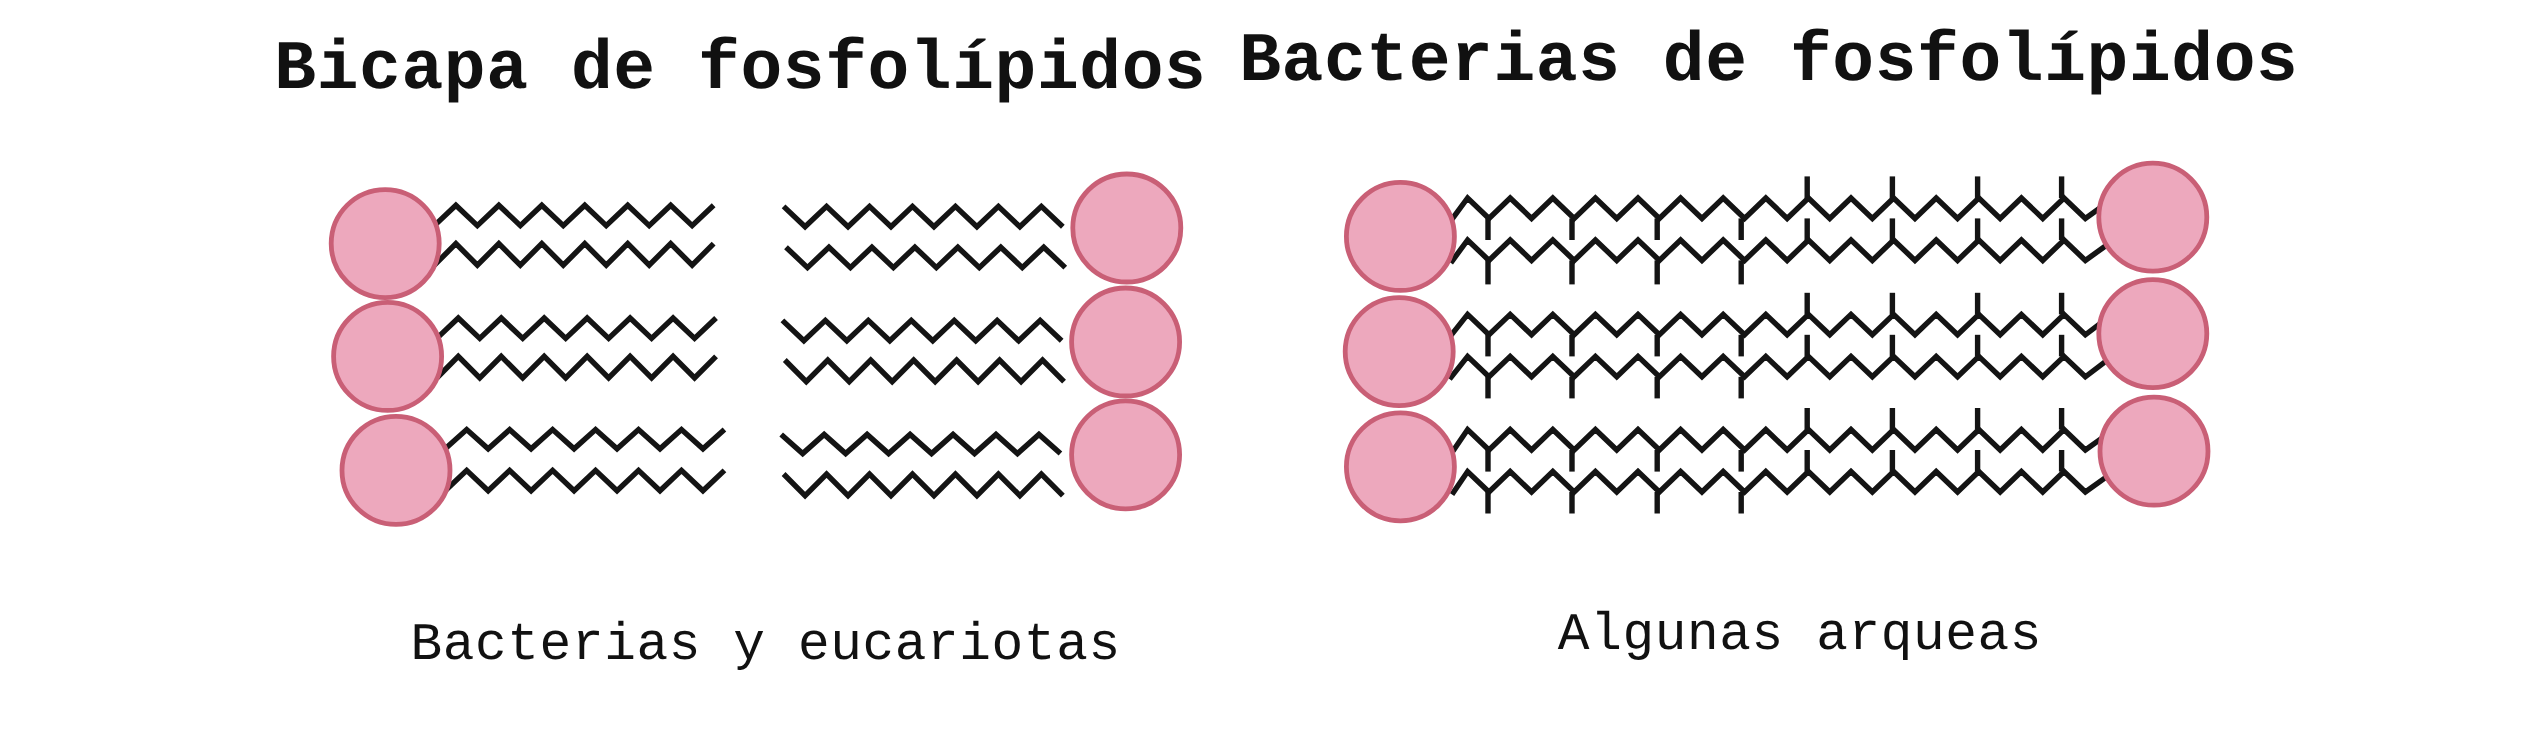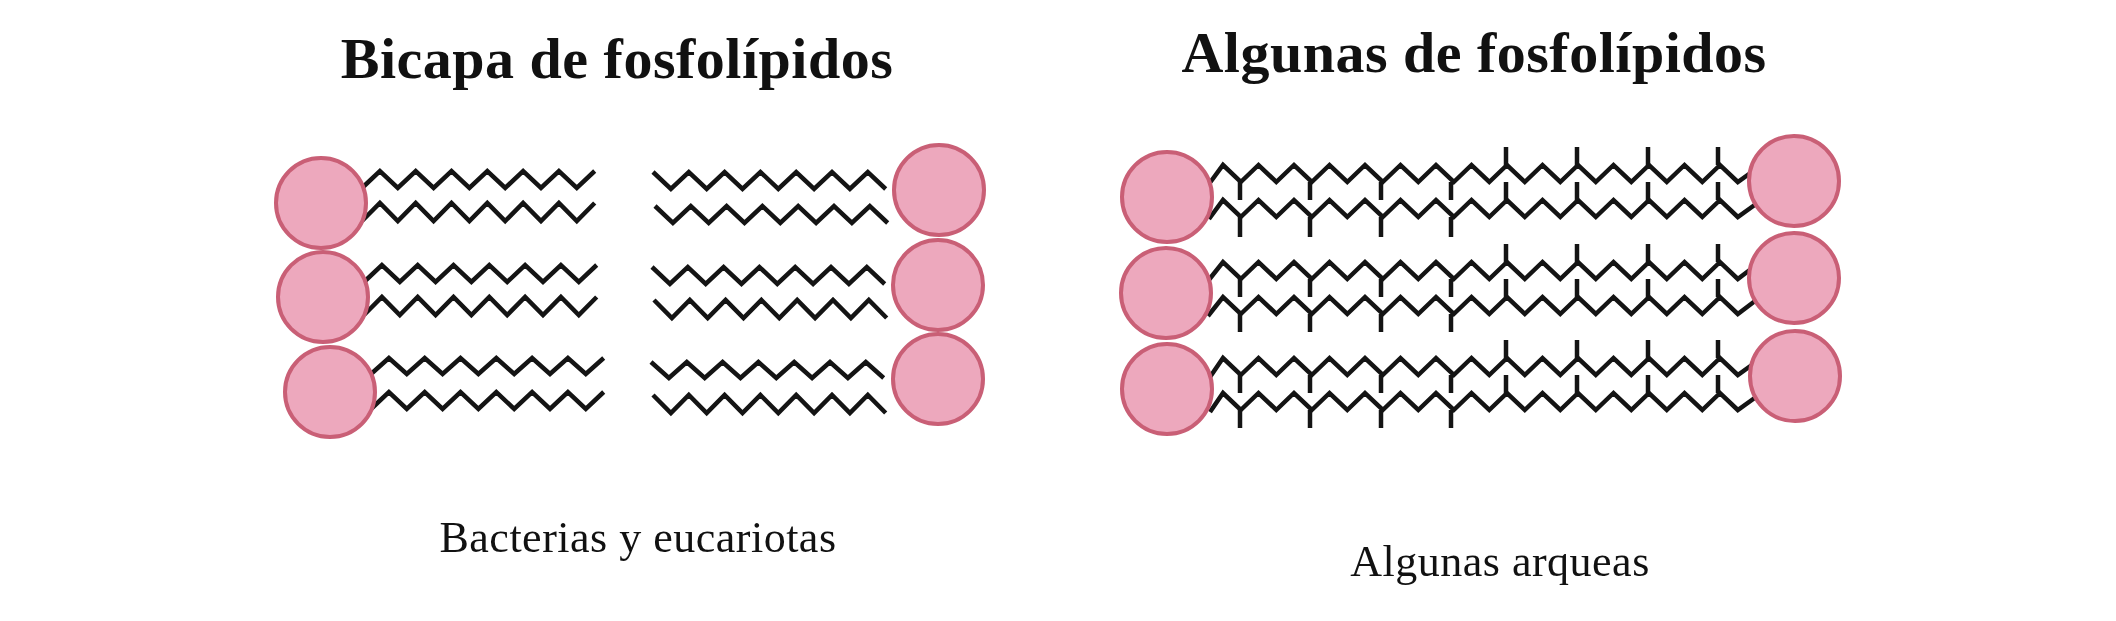--- a/index.html
+++ b/index.html
@@ -1,35 +1,35 @@
 <!DOCTYPE html>
 <html><head>
 <meta charset="utf-8">
 <style>
   html, body { margin: 0; padding: 0; background: #ffffff; }
   body { width: 2116px; height: 621px; position: relative; overflow: hidden; }
   .label {
     position: absolute;
-    font-family: Liberation Serif, serif;
+    font-family: Liberation Mono, monospace;
     color: #111111;
     white-space: nowrap;
     transform: translateX(-50%);
     line-height: 1;
   }
   .title { font-weight: bold; font-size: 58px; letter-spacing: 0.5px; }
   .caption { font-weight: normal; font-size: 44px; letter-spacing: 0.5px; }
   svg#diagram { position: absolute; left: 0; top: 0; }
   .tail { fill: none; stroke: #141414; stroke-width: 4.5; stroke-linejoin: miter; stroke-linecap: butt; }
   .head { fill: #EDA8BD; stroke: #C95F76; stroke-width: 4; }
 </style>
 </head>
 <body>
 
 <div class="label title" id="bi-title" style="left: 617px; top: 30px;">Bicapa de fosfolípidos</div>
-<div class="label title" id="mono-title" style="left: 1474px; top: 24px;">Algunas de fosfolípidos</div>
+<div class="label title" id="mono-title" style="left: 1474px; top: 24px;">Bacterias de fosfolípidos</div>
 
 <svg id="diagram" width="2116" height="621" viewBox="0 0 2116 621">
   <g id="bilayer-group">
     <g id="bi-tails">
         <path d="M362.0,188.0 L379.9,171.0 L397.8,188.0 L415.7,171.0 L433.6,188.0 L451.5,171.0 L469.4,188.0 L487.3,171.0 L505.2,188.0 L523.1,171.0 L541.0,188.0 L558.9,171.0 L576.8,188.0 L594.7,171.0" class="tail"></path>
         <path d="M362.0,221.0 L379.9,203.0 L397.8,221.0 L415.7,203.0 L433.6,221.0 L451.5,203.0 L469.4,221.0 L487.3,203.0 L505.2,221.0 L523.1,203.0 L541.0,221.0 L558.9,203.0 L576.8,221.0 L594.7,203.0" class="tail"></path>
         <path d="M364.0,282.0 L381.9,265.0 L399.8,282.0 L417.7,265.0 L435.6,282.0 L453.5,265.0 L471.4,282.0 L489.3,265.0 L507.2,282.0 L525.1,265.0 L543.0,282.0 L560.9,265.0 L578.8,282.0 L596.7,265.0" class="tail"></path>
         <path d="M364.0,315.0 L381.9,297.0 L399.8,315.0 L417.7,297.0 L435.6,315.0 L453.5,297.0 L471.4,315.0 L489.3,297.0 L507.2,315.0 L525.1,297.0 L543.0,315.0 L560.9,297.0 L578.8,315.0 L596.7,297.0" class="tail"></path>
         <path d="M371.0,374.0 L388.9,358.0 L406.8,374.0 L424.7,358.0 L442.6,374.0 L460.5,358.0 L478.4,374.0 L496.3,358.0 L514.2,374.0 L532.1,358.0 L550.0,374.0 L567.9,358.0 L585.8,374.0 L603.7,358.0" class="tail"></path>
         <path d="M371.0,409.0 L388.9,392.0 L406.8,409.0 L424.7,392.0 L442.6,409.0 L460.5,392.0 L478.4,409.0 L496.3,392.0 L514.2,409.0 L532.1,392.0 L550.0,409.0 L567.9,392.0 L585.8,409.0 L603.7,392.0" class="tail"></path>
@@ -111,13 +111,13 @@
         <circle cx="1166" cy="293" r="45" class="head"></circle>
         <circle cx="1167" cy="389" r="45" class="head"></circle>
         <circle cx="1794" cy="181" r="45" class="head"></circle>
         <circle cx="1794" cy="278" r="45" class="head"></circle>
         <circle cx="1795" cy="376" r="45" class="head"></circle>
       </g>
   </g>
 </svg>
 
 <div class="label caption" id="bi-caption" style="left: 638px; top: 516px;">Bacterias y eucariotas</div>
-<div class="label caption" id="mono-caption" style="left: 1500px; top: 540px;">Algunas arqueas</div>
+<div class="label caption" id="mono-caption" style="left: 1500px; top: 508px;">Algunas arqueas</div>
 
 </body></html>

